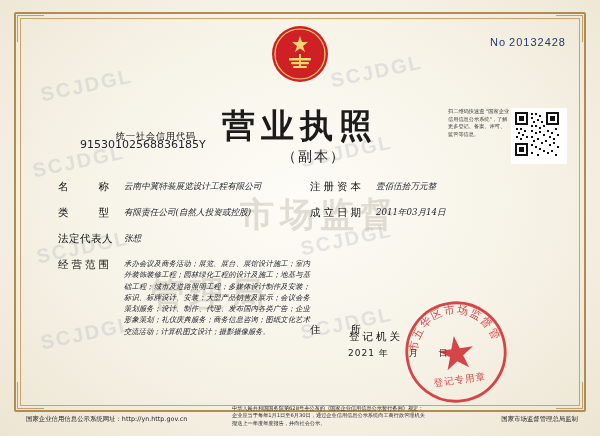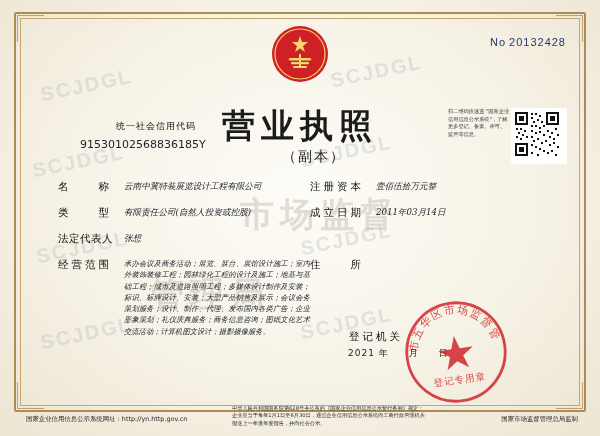--- a/index.html
+++ b/index.html
@@ -99,21 +99,21 @@
     font-size:5.2px;line-height:1.45;color:#3a3a3a;
     font-family:"DejaVu Sans", sans-serif;
     text-align:left;
   }
 
   
   .fields{
     position:absolute;left:58px;top:180px;width:484px;
     font-size:10px;color:#1a1a1a;
   }
-  .row{display:flex;margin-bottom:12px;}
+  .row{display:flex;margin-bottom:12px;align-items:flex-end;}
   .col-l{width:252px;display:flex;}
   .col-r{width:230px;display:flex;}
   .lab{
     width:66px;flex:0 0 66px;
     font-family:"DejaVu Sans", sans-serif;
     font-size:10.5px;color:#111;
     letter-spacing:3px;
   }
   .val{
     flex:1;
@@ -205,21 +205,21 @@
     </svg>
   </div>
 
   <div class="serial">
     <span class="no">No</span><span>20132428</span>
   </div>
 
   <div class="title">营业执照</div>
   <div class="subtitle">（副本）</div>
 
-  <div style="position:absolute;left:72px;top:120px;font-family:Liberation Serif, serif;font-size:9px;letter-spacing:1px;color:#111;padding-left:44px;">统一社会信用代码</div>
+  <div style="position:absolute;left:72px;top:130px;font-family:Liberation Serif, serif;font-size:9px;letter-spacing:1px;color:#111;padding-left:44px;">统一社会信用代码</div>
   <div style="position:absolute;left:72px;top:138px;font-family:'DejaVu Sans',sans-serif;font-size:11px;color:#20252e;margin-left:8px;">91530102568836185Y</div>
 
   <div class="qr-note">扫二维码快速查 "国家企业信用信息公示系统"，了解更多登记、备案、许可、监管等信息。</div>
   <div class="qr">
     <svg viewBox="0 0 48 48" width="48" height="48">
       <rect width="48" height="48" fill="#fff"></rect>
       <g fill="#111">
         <rect x="2" y="2" width="13" height="13"></rect>
           <rect x="4" y="4" width="9" height="9" fill="#fff"></rect>
           <rect x="6" y="6" width="5" height="5"></rect>

